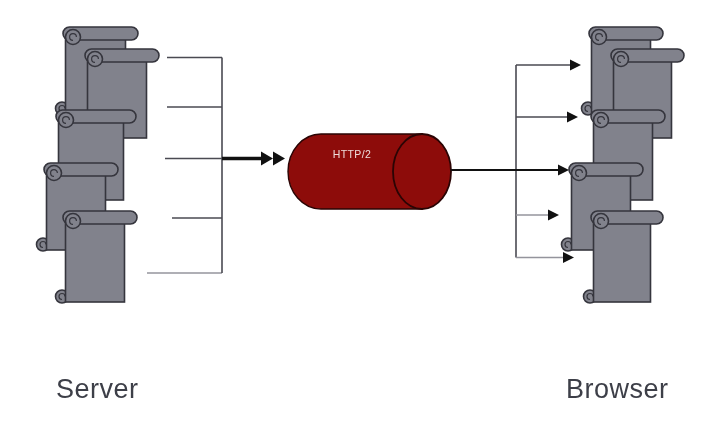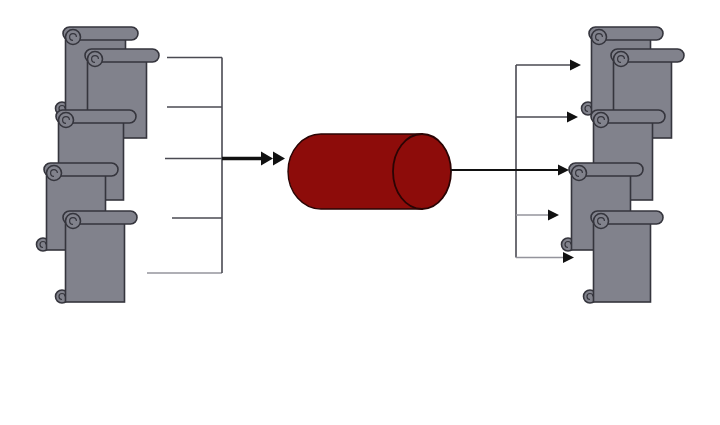--- a/index.html
+++ b/index.html
@@ -154,15 +154,18 @@
         <line x1="451" y1="170" x2="559" y2="170" stroke="#111111" stroke-width="2.2"></line>
         <path d="M 569 170 L 558 164.5 L 558 175.5 Z" fill="#111111" stroke="none"></path>
         <line x1="516" y1="215" x2="549" y2="215" stroke="#94949c" stroke-width="1.4"></line>
         <path d="M 559 215 L 548 209.5 L 548 220.5 Z" fill="#111111" stroke="none"></path>
         <line x1="516" y1="257.5" x2="564" y2="257.5" stroke="#94949c" stroke-width="1.4"></line>
         <path d="M 574 257.5 L 563 252 L 563 263 Z" fill="#111111" stroke="none"></path>
       </g>
   </svg>
 
   <div class="conn-label">
+    <span>HTTP/2</span>
   </div>
 
+  <div id="server-label" class="side-label">Server</div>
+  <div id="browser-label" class="side-label">Browser</div>
 </div>
 
 </body></html>

